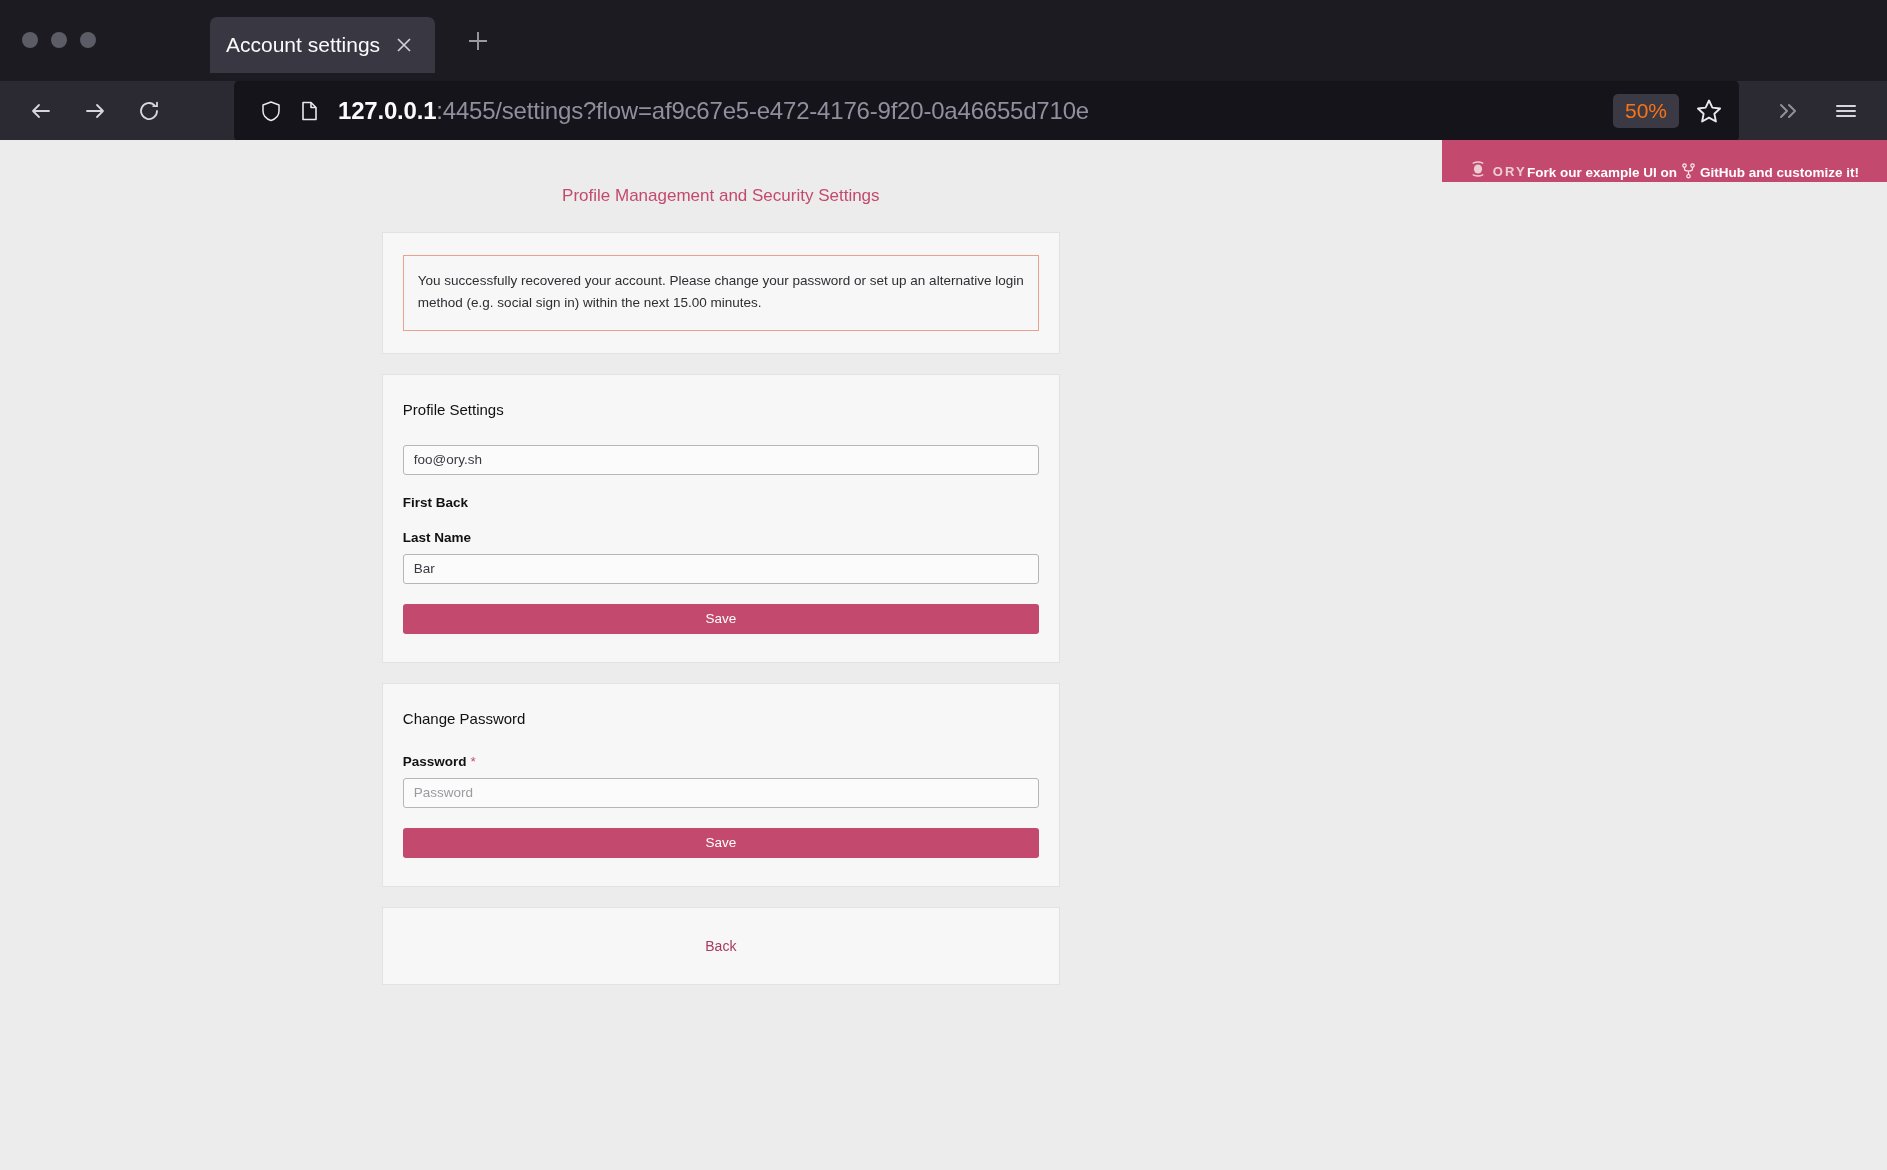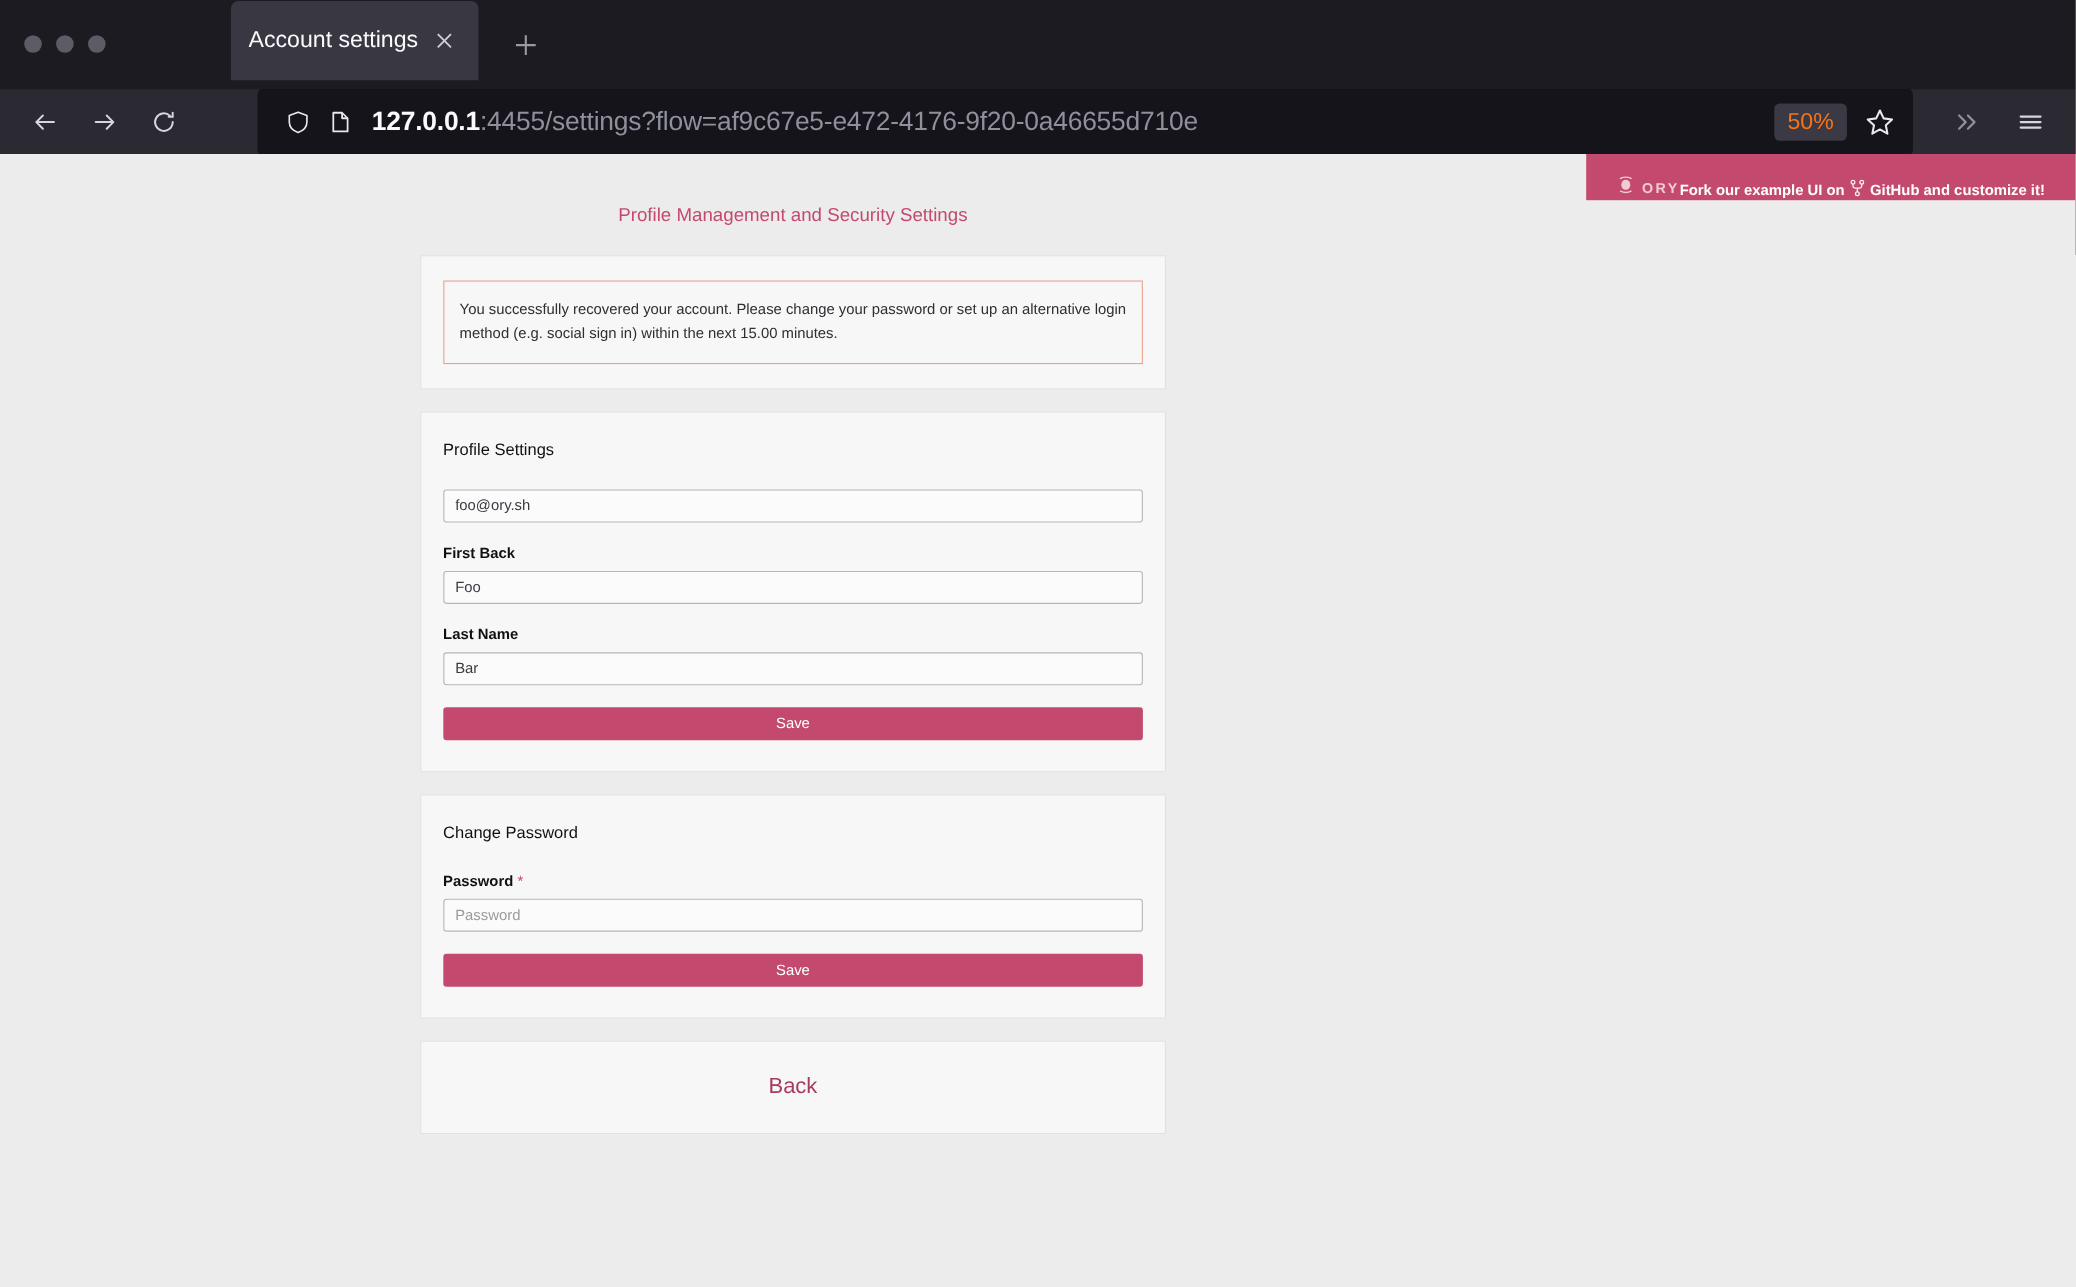--- a/index.html
+++ b/index.html
@@ -44,21 +44,21 @@
     width: 16px; height: 16px; border-radius: 50%;
     background: #5c5c66;
     display: block;
   }
 
   .tab {
     position: absolute;
     left: 210px;
     bottom: 8px;
     width: 225px;
-    height: 72px;
+    height: 56px;
     background: #393842;
     border-radius: 7px 7px 0 0;
     display: flex;
     align-items: center;
     padding: 0 14px 0 16px;
   }
   .tab-title {
     flex: 1;
     color: #fbfbfe;
     font-size: 21px;
@@ -242,21 +242,21 @@
 
   .card-back {
     padding: 30px 20px;
     display: flex;
     align-items: center;
     justify-content: center;
     margin-bottom: 0;
   }
   .back-link {
     color: #a93a5f;
-    font-size: 20px;
+    font-size: 14px;
     text-decoration: none;
   }
 
   
   .footer {
     flex: 0 0 auto;
     height: 42px;
     background: #c4496e;
     display: flex;
     align-items: flex-end;
@@ -379,21 +379,20 @@
 
         <div class="card pad-lg">
           <div class="section-title">Profile Settings</div>
 
           <div class="field">
             <input class="text-input" type="text" value="foo@ory.sh" style="">
           </div>
 
           <div class="field">
             <label class="field-label">First Back</label>
-            <input class="text-input" type="text" value="Foo" style="">
           </div>
 
           <div class="field">
             <label class="field-label">Last Name</label>
             <input class="text-input" type="text" value="Bar" style="">
           </div>
 
           <button class="btn-primary">Save</button>
         </div>
 

